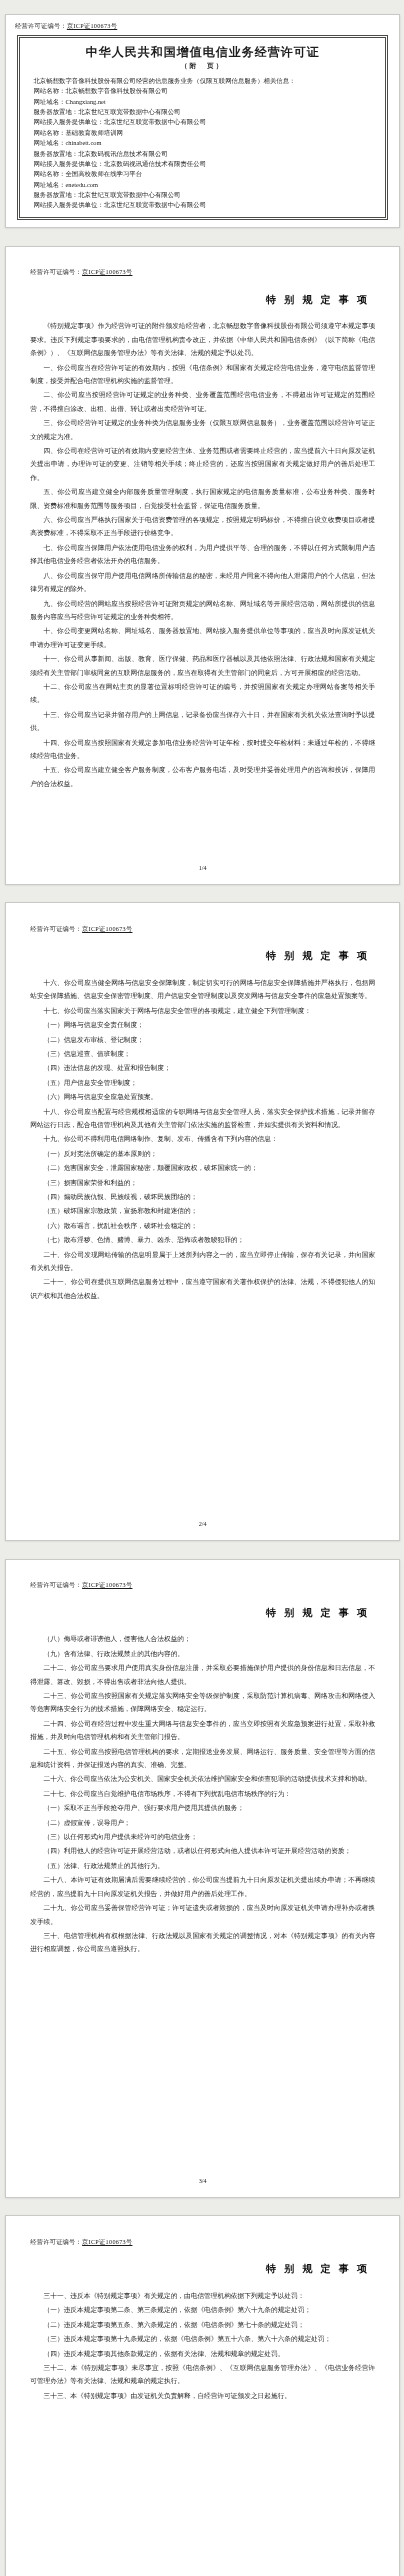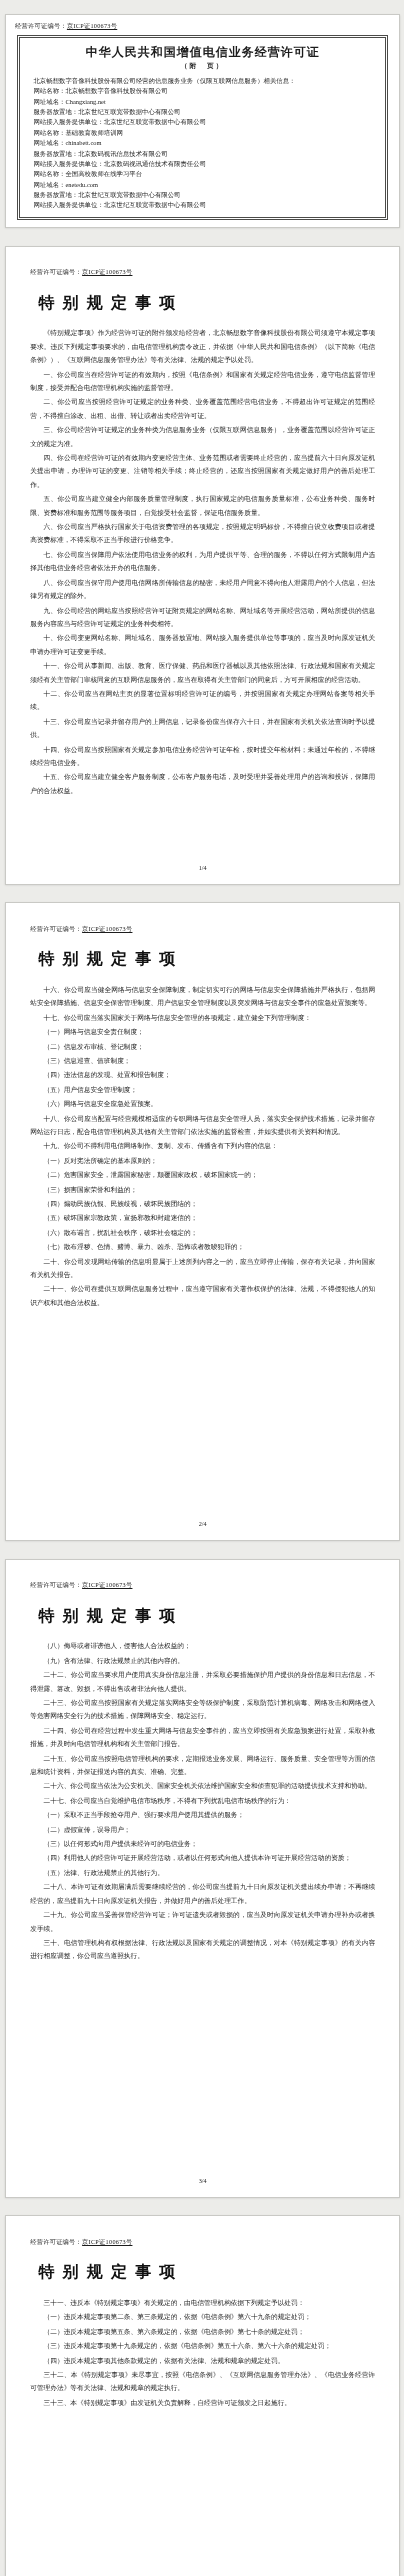--- a/index.html
+++ b/index.html
@@ -48,22 +48,22 @@
     letter-spacing: 2.1px;
     margin: 1.5px 0 4.6px;
     font-family: "Liberation Sans", sans-serif;
   }
   .cert-intro { font-size: 6.4px; line-height: 1.62; }
   .cert-line  { font-size: 6.4px; line-height: 1.62; }
 
   
   .prov-page { height: 639px; padding: 21.6px 24px 36px; }
   .prov-title {
-    text-align: left;
-    font-size: 16px;
+    text-align: right;
+    font-size: 10px;
     font-weight: bold;
     letter-spacing: 8.2px;
     text-indent: 8.2px;
     margin: 15.5px 0 12.4px;
     font-family: Liberation Mono, monospace;
     color: #111;
   }
   .prov-body { }
   .prov-para {
     font-size: 6.7px;

